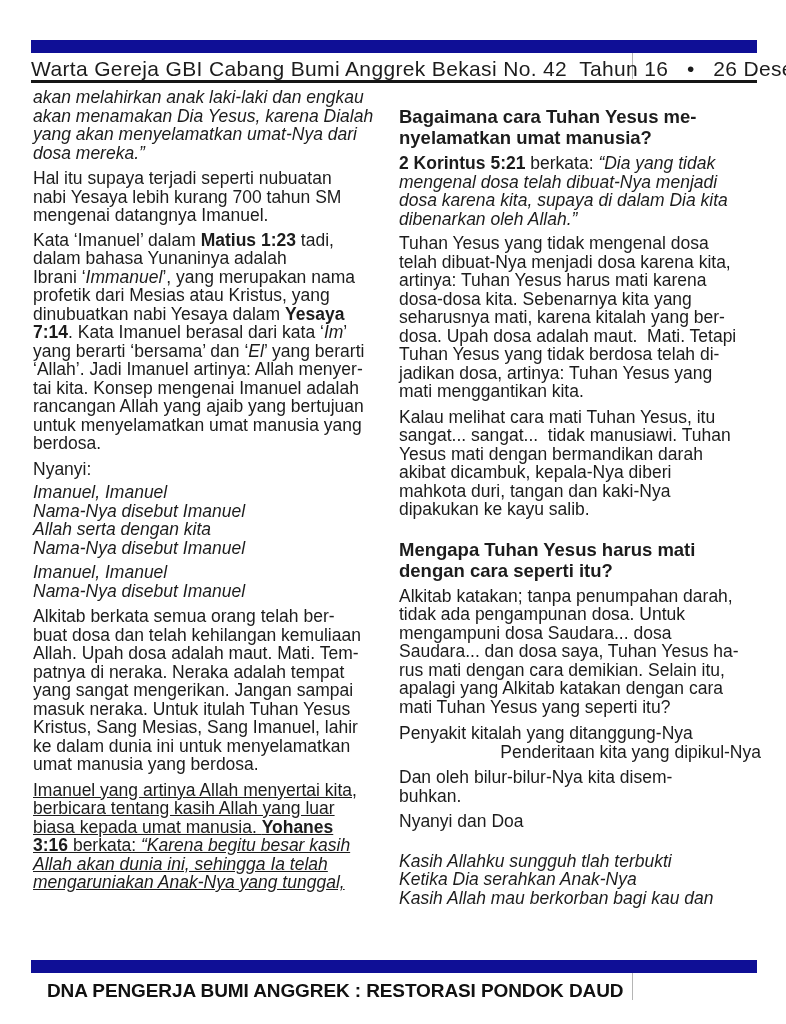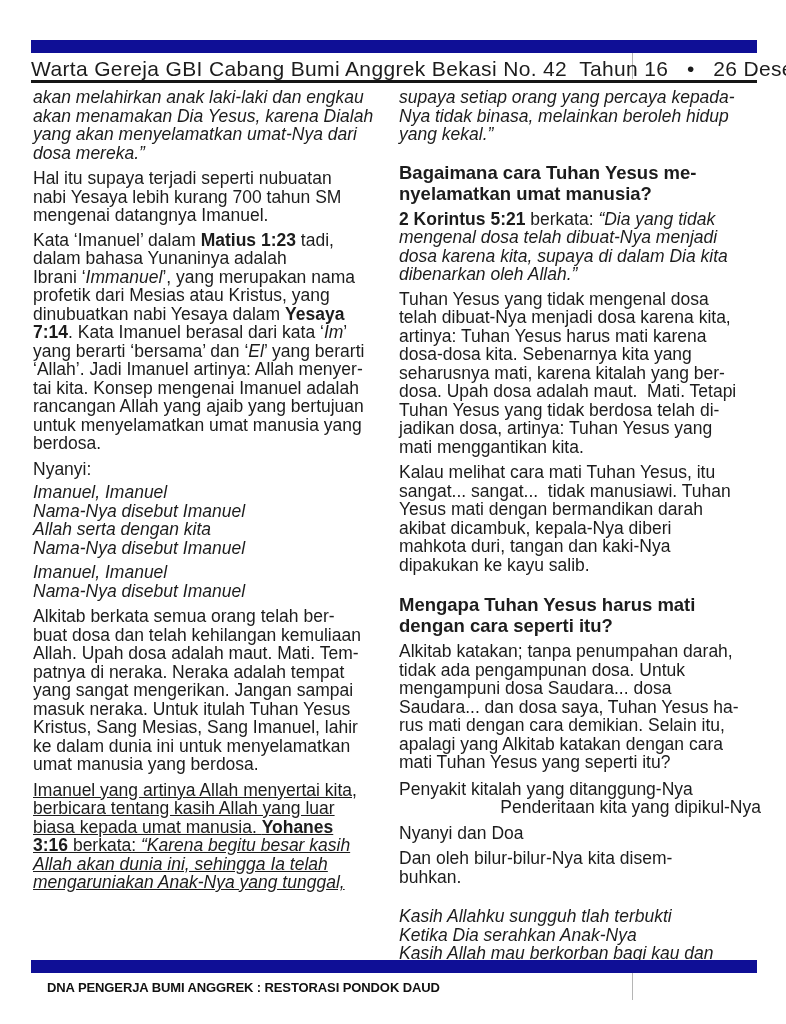--- a/index.html
+++ b/index.html
@@ -28,21 +28,21 @@
   .col { position: absolute; top: 88px; font-size: 17.5px; line-height: 18.5px; }
   .col.left  { left: 33px;  width: 360px; }
   .col.right { left: 399px; width: 362px; }
   .line { white-space: pre; }
   .block.quote .line, .block.song .line { font-style: italic; }
   .block.h { font-weight: bold; font-size: 18.5px; line-height: 21px; }
   span.b { font-weight: bold; }
   span.it { font-style: italic; }
   .footer-text {
     position: absolute; left: 47px; top: 980px;
-    font-size: 13px; font-weight: bold; letter-spacing: -0.1px;
+    font-size: 19px; font-weight: bold; letter-spacing: -0.1px;
     white-space: pre; color: #111;
   }
 </style>
 </head>
 <body>
 
 <div class="bar top" style="background: rgb(15, 15, 150);"></div>
 <div class="vdiv top"></div>
 
 <div class="header-row">
@@ -105,25 +105,20 @@
     <div class="block p" style="margin-top: 7px; text-decoration: underline;">
       <div class="line"><span>Imanuel yang artinya Allah menyertai kita,</span></div>
       <div class="line"><span>berbicara tentang kasih Allah yang luar</span></div>
       <div class="line"><span>biasa kepada umat manusia. </span><span class="b">Yohanes</span></div>
       <div class="line"><span class="b">3:16</span><span> berkata: </span><span class="it">“Karena begitu besar kasih</span></div>
       <div class="line"><span class="it">Allah akan dunia ini, sehingga Ia telah</span></div>
       <div class="line"><span class="it">mengaruniakan Anak-Nya yang tunggal,</span></div>
     </div>
   </div>
 <div class="col right">
-    <div class="block quote">
-      <div class="line"><span>supaya setiap orang yang percaya kepada-</span></div>
-      <div class="line"><span>Nya tidak binasa, melainkan beroleh hidup</span></div>
-      <div class="line"><span>yang kekal.”</span></div>
-    </div>
     <div class="block h" style="margin-top: 18px;">
       <div class="line"><span>Bagaimana cara Tuhan Yesus me-</span></div>
       <div class="line"><span>nyelamatkan umat manusia?</span></div>
     </div>
     <div class="block p" style="margin-top: 6px;">
       <div class="line"><span class="b">2 Korintus 5:21</span><span> berkata: </span><span class="it">“Dia yang tidak</span></div>
       <div class="line"><span class="it">mengenal dosa telah dibuat-Nya menjadi</span></div>
       <div class="line"><span class="it">dosa karena kita, supaya di dalam Dia kita</span></div>
       <div class="line"><span class="it">dibenarkan oleh Allah.”</span></div>
     </div>
@@ -158,26 +153,26 @@
       <div class="line"><span>rus mati dengan cara demikian. Selain itu,</span></div>
       <div class="line"><span>apalagi yang Alkitab katakan dengan cara</span></div>
       <div class="line"><span>mati Tuhan Yesus yang seperti itu?</span></div>
     </div>
     <div class="block p" style="margin-top: 8px;">
       <div class="line"><span>Penyakit kitalah yang ditanggung-Nya</span></div>
     </div>
     <div class="block p" style="margin-top: 0; text-align: right;">
       <div class="line"><span>Penderitaan kita yang dipikul-Nya</span></div>
     </div>
-    <div class="block label" style="margin-top: 7px;">
-      <div class="line"><span>Nyanyi dan Doa</span></div>
-    </div>
     <div class="block p" style="margin-top: 7px;">
       <div class="line"><span>Dan oleh bilur-bilur-Nya kita disem-</span></div>
       <div class="line"><span>buhkan.</span></div>
+    </div>
+    <div class="block label" style="margin-top: 7px;">
+      <div class="line"><span>Nyanyi dan Doa</span></div>
     </div>
     <div class="block song" style="margin-top: 21px;">
       <div class="line"><span>Kasih Allahku sungguh tlah terbukti</span></div>
       <div class="line"><span>Ketika Dia serahkan Anak-Nya</span></div>
       <div class="line"><span>Kasih Allah mau berkorban bagi kau dan</span></div>
     </div>
   </div>
 
 <div class="bar bottom" style="background: rgb(15, 15, 150);"></div>
 <div class="vdiv bottom"></div>

